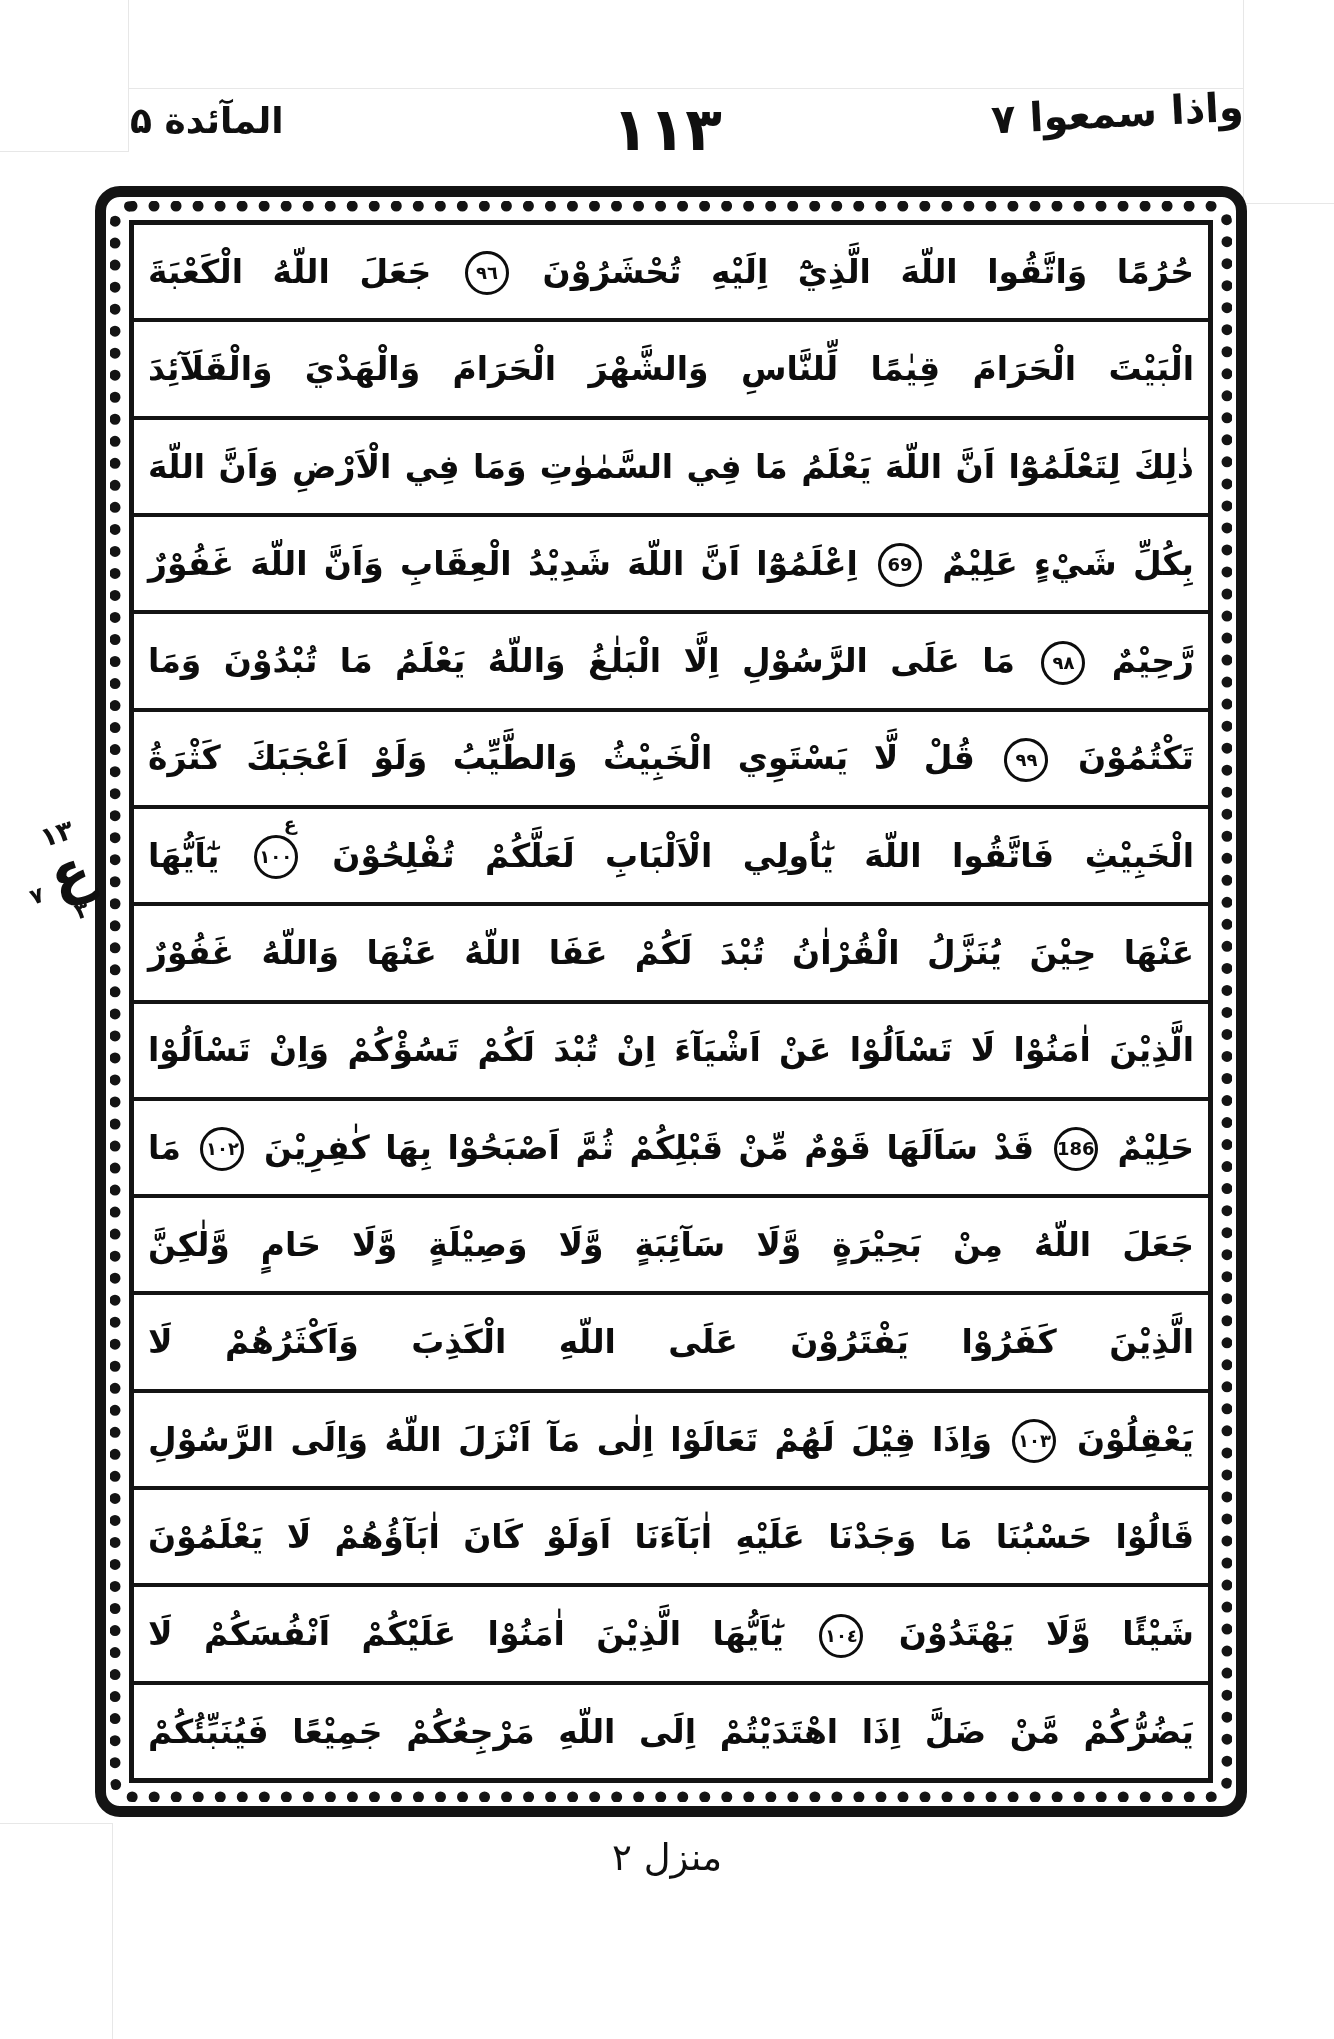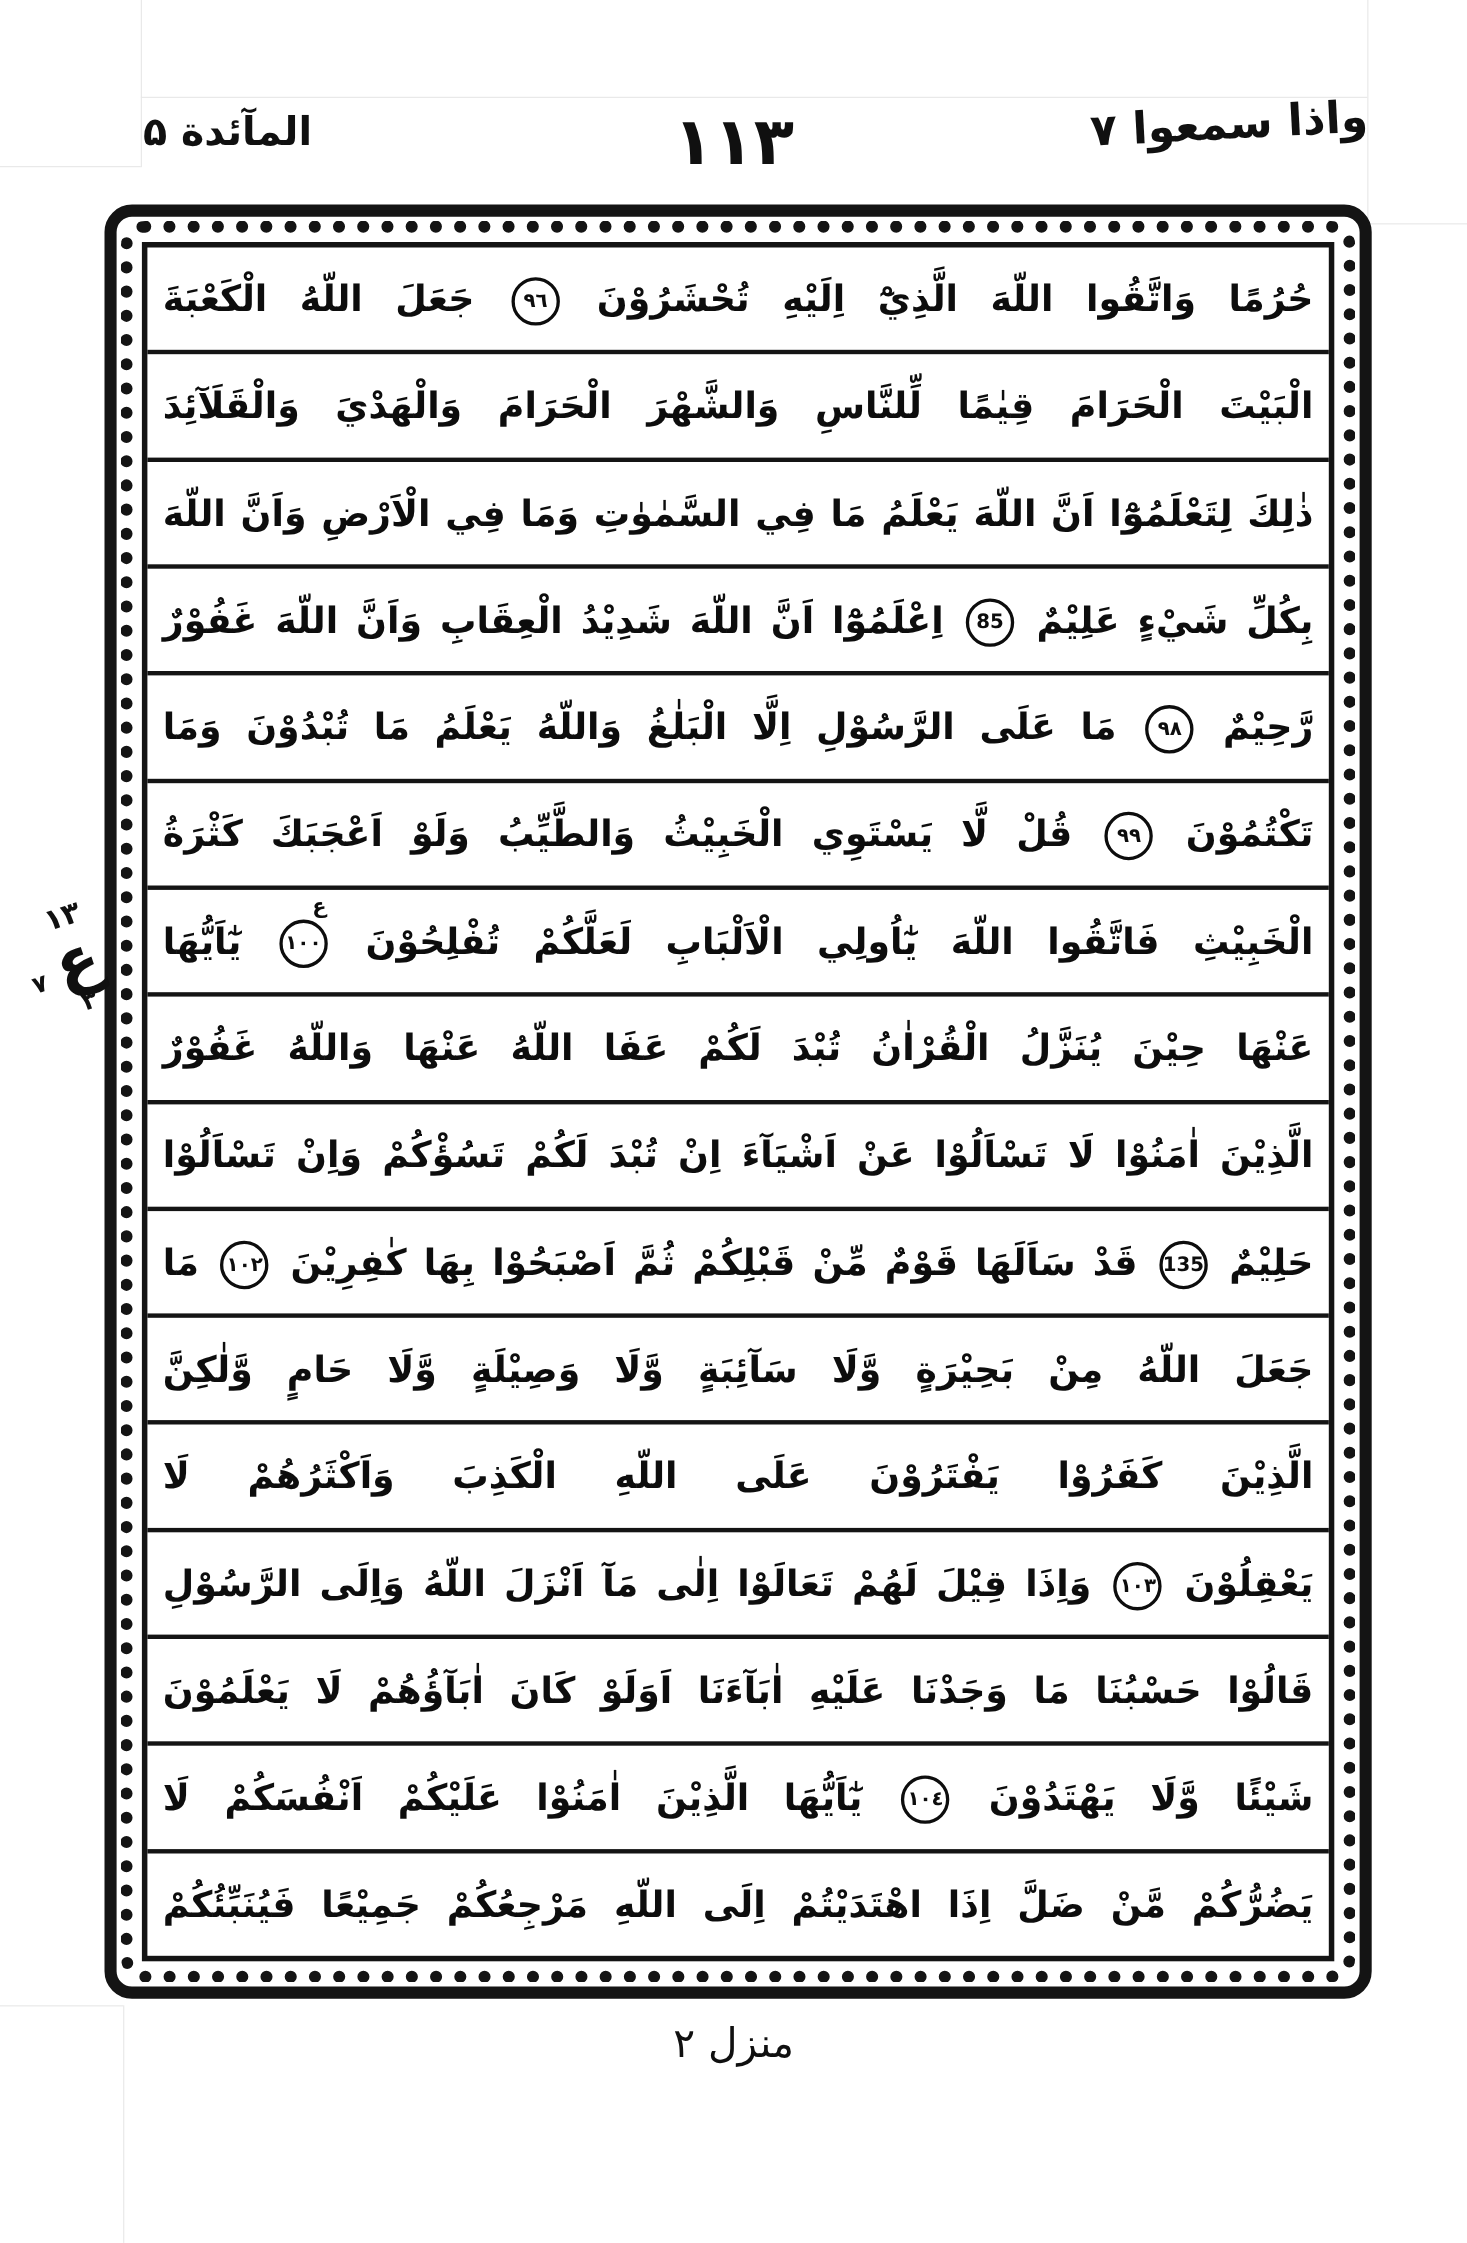--- a/index.html
+++ b/index.html
@@ -67,39 +67,39 @@
         <div class="qline">
           <p class="qtext" dir="rtl"> حُرُمًا وَاتَّقُوا اللّهَ الَّذِيْٓ اِلَيْهِ تُحْشَرُوْنَ <span class="ayah">٩٦</span> جَعَلَ اللّهُ الْكَعْبَةَ </p>
         </div>
         <div class="qline">
           <p class="qtext" dir="rtl"> الْبَيْتَ الْحَرَامَ قِيٰمًا لِّلنَّاسِ وَالشَّهْرَ الْحَرَامَ وَالْهَدْيَ وَالْقَلَآئِدَ </p>
         </div>
         <div class="qline">
           <p class="qtext" dir="rtl"> ذٰلِكَ لِتَعْلَمُوْٓا اَنَّ اللّهَ يَعْلَمُ مَا فِي السَّمٰوٰتِ وَمَا فِي الْاَرْضِ وَاَنَّ اللّهَ </p>
         </div>
         <div class="qline">
-          <p class="qtext" dir="rtl"> بِكُلِّ شَيْءٍ عَلِيْمٌ <span class="ayah">85</span> اِعْلَمُوْٓا اَنَّ اللّهَ شَدِيْدُ الْعِقَابِ وَاَنَّ اللّهَ غَفُوْرٌ </p>
+          <p class="qtext" dir="rtl"> بِكُلِّ شَيْءٍ عَلِيْمٌ <span class="ayah">69</span> اِعْلَمُوْٓا اَنَّ اللّهَ شَدِيْدُ الْعِقَابِ وَاَنَّ اللّهَ غَفُوْرٌ </p>
         </div>
         <div class="qline">
           <p class="qtext" dir="rtl"> رَّحِيْمٌ <span class="ayah">٩٨</span> مَا عَلَى الرَّسُوْلِ اِلَّا الْبَلٰغُ وَاللّهُ يَعْلَمُ مَا تُبْدُوْنَ وَمَا </p>
         </div>
         <div class="qline">
           <p class="qtext" dir="rtl"> تَكْتُمُوْنَ <span class="ayah">٩٩</span> قُلْ لَّا يَسْتَوِي الْخَبِيْثُ وَالطَّيِّبُ وَلَوْ اَعْجَبَكَ كَثْرَةُ </p>
         </div>
         <div class="qline">
           <p class="qtext" dir="rtl"> الْخَبِيْثِ فَاتَّقُوا اللّهَ يٰٓاُولِي الْاَلْبَابِ لَعَلَّكُمْ تُفْلِحُوْنَ <span class="ayah">١٠٠<span class="ruku-sup">ع</span></span> يٰٓاَيُّهَا </p>
         </div>
         <div class="qline">
           <p class="qtext" dir="rtl"> عَنْهَا حِيْنَ يُنَزَّلُ الْقُرْاٰنُ تُبْدَ لَكُمْ عَفَا اللّهُ عَنْهَا وَاللّهُ غَفُوْرٌ </p>
         </div>
         <div class="qline">
           <p class="qtext" dir="rtl"> الَّذِيْنَ اٰمَنُوْا لَا تَسْاَلُوْا عَنْ اَشْيَآءَ اِنْ تُبْدَ لَكُمْ تَسُؤْكُمْ وَاِنْ تَسْاَلُوْا </p>
         </div>
         <div class="qline">
-          <p class="qtext" dir="rtl"> حَلِيْمٌ <span class="ayah">135</span> قَدْ سَاَلَهَا قَوْمٌ مِّنْ قَبْلِكُمْ ثُمَّ اَصْبَحُوْا بِهَا كٰفِرِيْنَ <span class="ayah">١٠٢</span> مَا </p>
+          <p class="qtext" dir="rtl"> حَلِيْمٌ <span class="ayah">186</span> قَدْ سَاَلَهَا قَوْمٌ مِّنْ قَبْلِكُمْ ثُمَّ اَصْبَحُوْا بِهَا كٰفِرِيْنَ <span class="ayah">١٠٢</span> مَا </p>
         </div>
         <div class="qline">
           <p class="qtext" dir="rtl"> جَعَلَ اللّهُ مِنْ بَحِيْرَةٍ وَّلَا سَآئِبَةٍ وَّلَا وَصِيْلَةٍ وَّلَا حَامٍ وَّلٰكِنَّ </p>
         </div>
         <div class="qline">
           <p class="qtext" dir="rtl"> الَّذِيْنَ كَفَرُوْا يَفْتَرُوْنَ عَلَى اللّهِ الْكَذِبَ وَاَكْثَرُهُمْ لَا </p>
         </div>
         <div class="qline">
           <p class="qtext" dir="rtl"> يَعْقِلُوْنَ <span class="ayah">١٠٣</span> وَاِذَا قِيْلَ لَهُمْ تَعَالَوْا اِلٰى مَآ اَنْزَلَ اللّهُ وَاِلَى الرَّسُوْلِ </p>
         </div>

